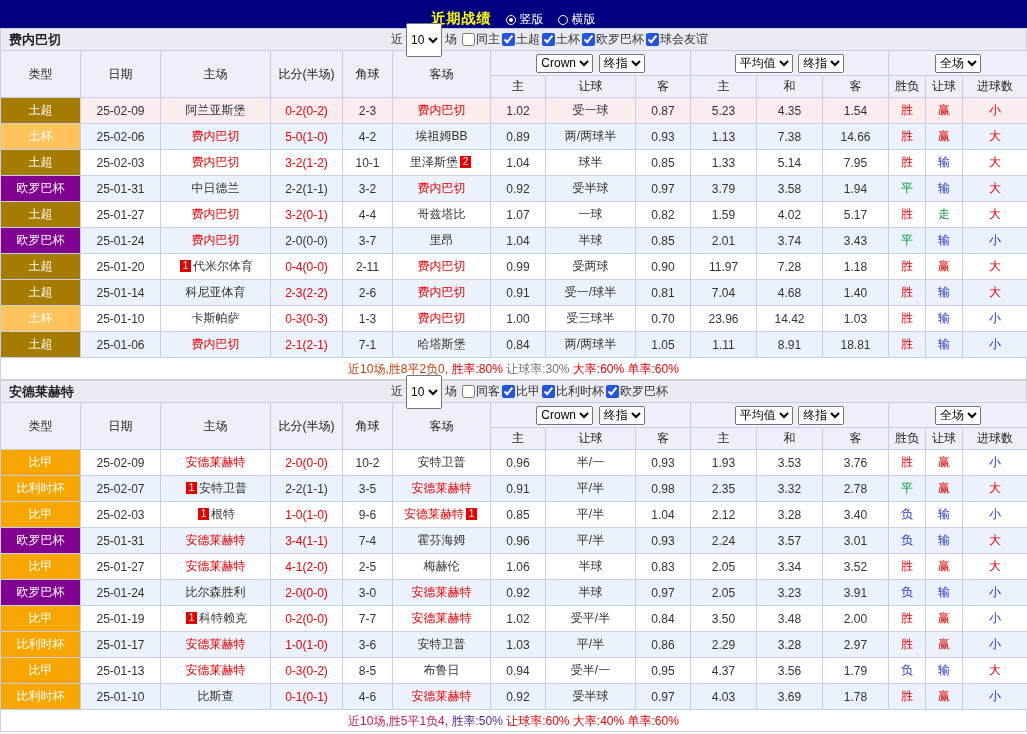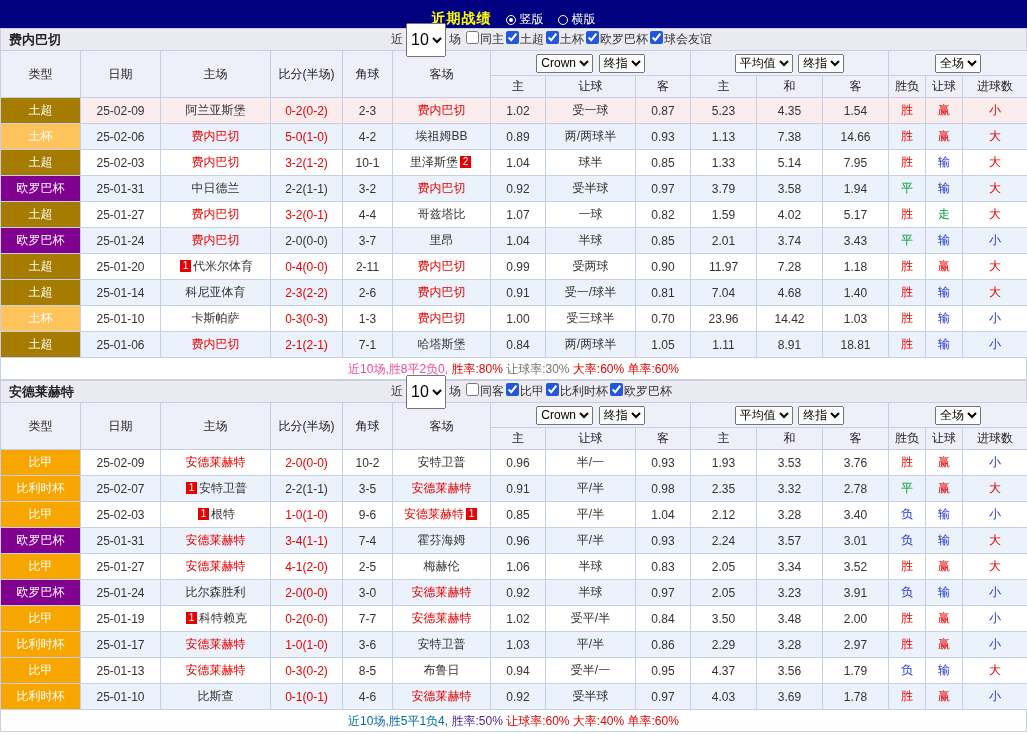--- a/index.html
+++ b/index.html
@@ -18,23 +18,23 @@
   .rdot { width:10px; height:10px; border:1px solid #fff; border-radius:50%; display:inline-block; position:relative; background:transparent; }
   .rdot.sel::after { content:""; position:absolute; left:2px; top:2px; width:4px; height:4px; background:#fff; border-radius:50%; }
 
   .section-bar {
     height:22px; background:var(--bar-bg,#EAEAF2);
     border:1px solid #CFCFDC; border-bottom:none;
     display:flex; align-items:center; position:relative;
   }
   .team-name { font-weight:bold; padding-left:8px; color:#222; font-size:13px; }
   .filters { position:absolute; left:390px; display:flex; align-items:center; gap:3px; white-space:nowrap; }
-  .filters select { font-size:16px; height:34px; }
+  .filters select { font-size:12px; height:34px; }
   .cbs { display:inline-flex; align-items:center; }
-  label.cb { display:inline-flex; align-items:flex-start; cursor:pointer; margin-left:2px; }
+  label.cb { display:inline-flex; align-items:center; cursor:pointer; margin-left:2px; }
   label.cb input { width:13px; height:13px; accent-color:#2255DD; margin-right:1px; }
 
   table { width:1027px; border-collapse:collapse; table-layout:fixed; }
   th, td {
     border:1px solid var(--border,#C5D0E6);
     text-align:center; overflow:hidden; white-space:nowrap; vertical-align:middle;
   }
   thead th { background:var(--header-bg,#EFEFF9); font-weight:normal; color:#222; height:22px; }
   tr.h1 th { height:25px; }
   tr.h1 select { font-size:12px; height:19px; margin:0 1px; max-width:80px; }
@@ -319,21 +319,21 @@
           <td>1.05</td>
           <td>1.11</td>
           <td>8.91</td>
           <td>18.81</td>
           <td class="c-red">胜</td>
           <td class="c-blue">输</td>
           <td class="c-blue">小</td>
         </tr>
       </tbody>
   </table>
-  <div class="summary"><span style="color: #ec4899;">近10场,胜8平2负0, </span><span style="color: rgb(230, 0, 0);">胜率:80% </span><span style="color: #737373;">让球率:30% </span><span style="color: rgb(230, 0, 0);">大率:60% </span><span style="color: rgb(230, 0, 0);">单率:60%</span></div>
+  <div class="summary"><span style="color: #c2410c;">近10场,胜8平2负0, </span><span style="color: rgb(230, 0, 0);">胜率:80% </span><span style="color: #737373;">让球率:30% </span><span style="color: rgb(230, 0, 0);">大率:60% </span><span style="color: rgb(230, 0, 0);">单率:60%</span></div>
 </div>
 
 <div class="section">
   <div class="section-bar">
     <span class="team-name">安德莱赫特</span>
     <div class="filters">
       <span>近</span>
       <select><option>10</option></select>
       <span>场</span>
       <span class="cbs">
@@ -572,14 +572,14 @@
           <td>0.97</td>
           <td>4.03</td>
           <td>3.69</td>
           <td>1.78</td>
           <td class="c-red">胜</td>
           <td class="c-red">赢</td>
           <td class="c-blue">小</td>
         </tr>
       </tbody>
   </table>
-  <div class="summary"><span style="color: #0369a1;">近10场,胜5平1负4, </span><span style="color: #4c1d95;">胜率:50% </span><span style="color: rgb(230, 0, 0);">让球率:60% </span><span style="color: rgb(230, 0, 0);">大率:40% </span><span style="color: rgb(230, 0, 0);">单率:60%</span></div>
+  <div class="summary"><span style="color: #be185d;">近10场,胜5平1负4, </span><span style="color: #4c1d95;">胜率:50% </span><span style="color: rgb(230, 0, 0);">让球率:60% </span><span style="color: rgb(230, 0, 0);">大率:40% </span><span style="color: rgb(230, 0, 0);">单率:60%</span></div>
 </div>
 
 </body></html>

